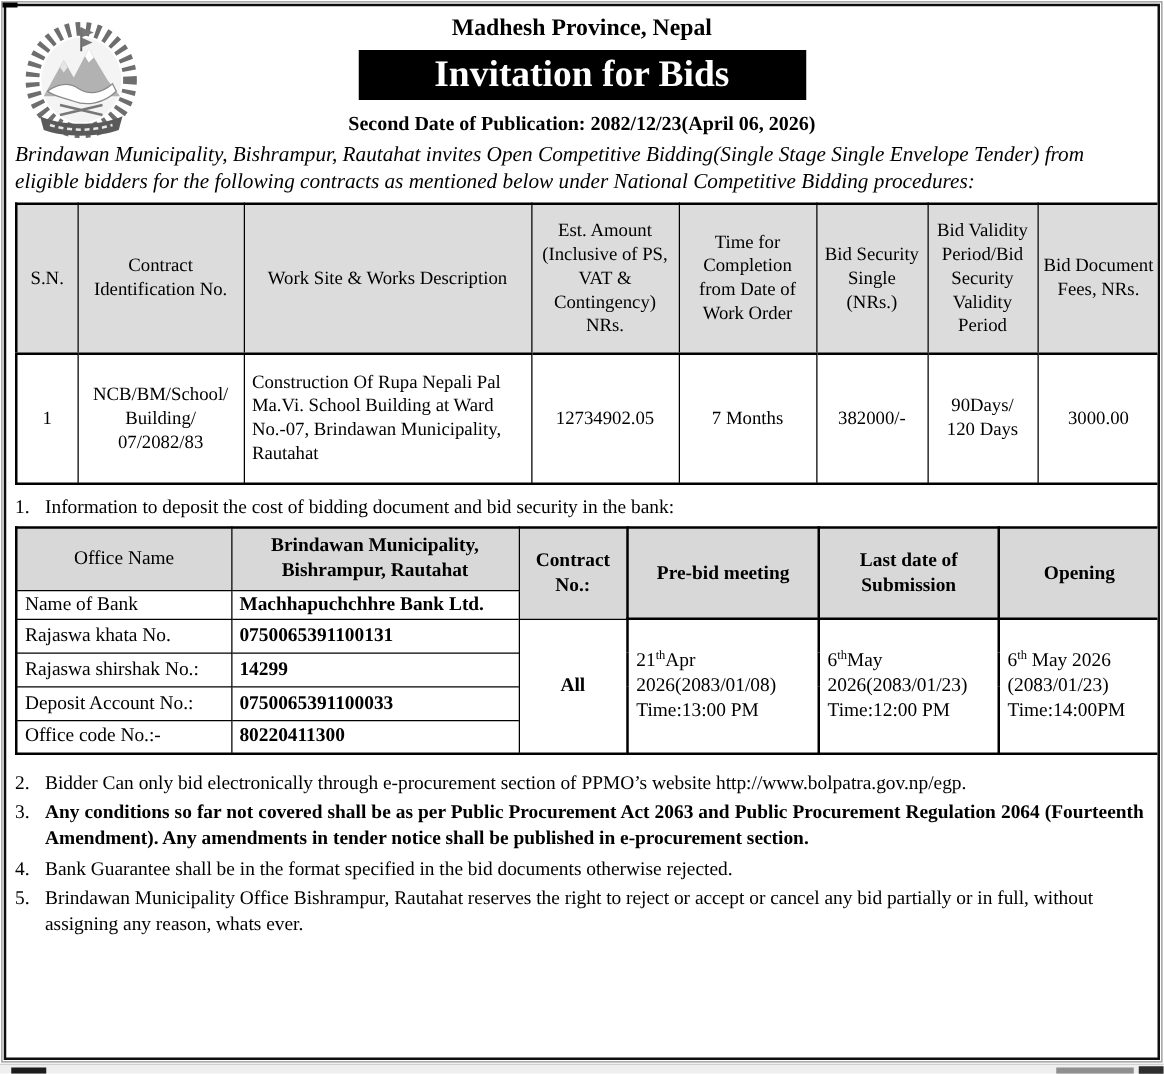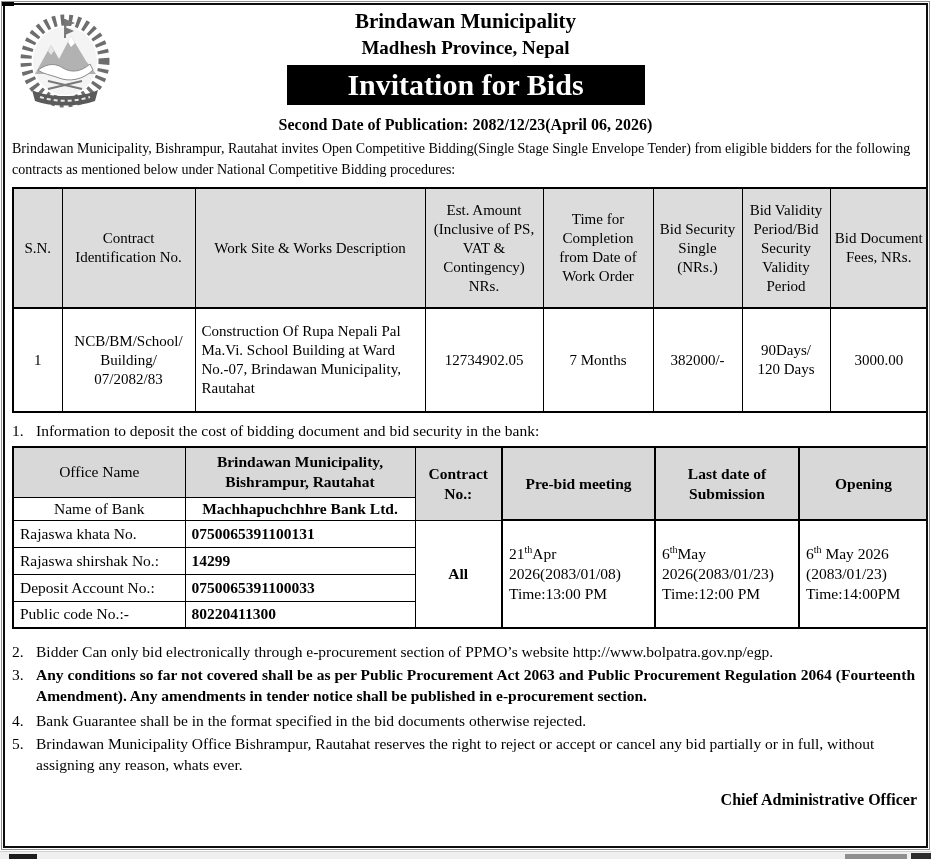--- a/index.html
+++ b/index.html
@@ -29,21 +29,21 @@
   .logo-wrap { position:absolute; left:6px; top:2px; width:94px; height:100px; }
   .muni-title { font-size:21px; font-weight:bold; line-height:25px; }
   .office-line { font-size:16px; font-weight:bold; line-height:21px; }
   .province-line { font-size:19px; font-weight:bold; line-height:21px; margin-top:3px; }
   .banner {
     margin:7px auto 0 auto; width:358px; height:40px;
     background:#000; color:#fff;
     font-size:30px; font-weight:bold; line-height:39px; text-align:center;
   }
   .pub-line { text-align:center; font-weight:bold; font-size:16px; margin-top:10px; line-height:20px; }
-  .intro { font-size:14px; line-height:21px; margin:3px 0 7px 0; }
+  .intro { font-size:17px; line-height:21px; margin:3px 0 7px 0;font-style:italic; }
 
   
   table { border-collapse:collapse; }
   .bid-table { width:100%; border:2px solid #000; table-layout:fixed; }
   .bid-table th, .bid-table td {
     border:1px solid #000; font-weight:normal; font-size:15px;
     text-align:center; vertical-align:middle; padding:2px 3px; line-height:19px;
   }
   .bid-table thead th { background:#dcdcdc; border-bottom:2px solid #000; height:120px; }
   .bid-table tbody td { height:104px; }
@@ -57,21 +57,21 @@
   
   .bank-table { width:100%; border:2px solid #000; table-layout:fixed; font-size:15.5px; }
   .bank-table td {
     border:1px solid #000; padding:1px 6px; line-height:20px; vertical-align:middle;
   }
   .bank-table .gray { background:#d8d8d8; }
   .bank-table .thick { border:2px solid #000; }
   .bank-table .center { text-align:center; }
   .bank-table .bold { font-weight:bold; }
   .bank-table .r1 td { height:50px; }
-  .bank-table .r2 td { height:23px;text-align:center; }
+  .bank-table .r2 td { height:23px; }
   .bank-table .rr td { height:27px; }
   .date-cell { text-align:left; line-height:20px; padding-bottom:16px; }
   sup { font-size:10px; line-height:0; }
 
   
   .notes { margin-top:12px; }
   .note { display:flex; font-size:15.5px; line-height:21px; margin:2px 0; }
   .note.justify .note-txt { text-align:justify;font-weight:bold; }
   .note.gap { margin-top:4px; }
 
@@ -98,21 +98,20 @@
           <path d="M50 31 L53 25 L57 32 L53 36 Z" fill="#ffffff"></path>
           <path d="M30 40 L33 34 L36 40 L33 44 Z" fill="#e6e6e6"></path>
           <path d="M20 59 C31 51 39 53 45 57 C53 62 63 61 72 53 L75 59 C65 69 51 71 41 67 C33 64 25 63 20 59 Z" fill="#ffffff" stroke="#8a8a8a" stroke-width="1"></path>
           <line x1="47" y1="8" x2="47" y2="27" stroke="#555" stroke-width="1.5"></line>
           <path d="M47 8 L57 12 L47 16 L56 20 L47 24 Z" fill="#777"></path>
           <path d="M30 70 L64 78 M64 70 L30 78" stroke="#777" stroke-width="2"></path>
           <path d="M14 79 C31 87 63 87 80 79 L77 90 C61 96 33 96 17 90 Z" fill="#5a5a5a"></path>
           <path d="M22 86 C38 91 56 91 72 86" stroke="#e8e8e8" stroke-width="2" stroke-dasharray="4 3" fill="none"></path>
         </svg>
       </div>
-      <div class="muni-title">Brindawan Municipality</div>
       <div class="province-line">Madhesh Province, Nepal</div>
       <div class="banner">Invitation for Bids</div>
       <div class="pub-line">Second Date of Publication: 2082/12/23(April 06, 2026)</div>
     </div>
 
     <p class="intro">Brindawan Municipality, Bishrampur, Rautahat invites Open Competitive Bidding(Single Stage Single Envelope Tender) from eligible bidders for the following contracts as mentioned below under National Competitive Bidding procedures:</p>
 
     <table class="bid-table">
       <colgroup>
         <col style="width:49px">
@@ -202,21 +201,21 @@
       </tr>
       <tr class="rr">
         <td>Rajaswa shirshak No.:</td>
         <td class="bold">14299</td>
       </tr>
       <tr class="rr">
         <td>Deposit Account No.:</td>
         <td class="bold">0750065391100033</td>
       </tr>
       <tr class="rr">
-        <td>Public code No.:-</td>
+        <td>Office code No.:-</td>
         <td class="bold">80220411300</td>
       </tr>
     </tbody>
       </table>
 
     <div class="notes">
       <div class="note">
         <span class="note-num">2.</span>
         <span class="note-txt">Bidder Can only bid electronically through e-procurement section of PPMO’s website http://www.bolpatra.gov.np/egp.</span>
       </div>
@@ -227,21 +226,20 @@
       <div class="note gap">
         <span class="note-num">4.</span>
         <span class="note-txt">Bank Guarantee shall be in the format specified in the bid documents otherwise rejected.</span>
       </div>
       <div class="note">
         <span class="note-num">5.</span>
         <span class="note-txt">Brindawan Municipality Office Bishrampur, Rautahat reserves the right to reject or accept or cancel any bid partially or in full, without assigning any reason, whats ever.</span>
       </div>
     </div>
 
-    <div class="signature">Chief Administrative Officer</div>
   </div>
   <div class="corner-mark"></div>
 </div>
 
 <div class="hscroll">
   <div class="hscroll-thumb"></div>
   <div class="hscroll-seg"></div>
   <div class="hscroll-end"></div>
 </div>
 

